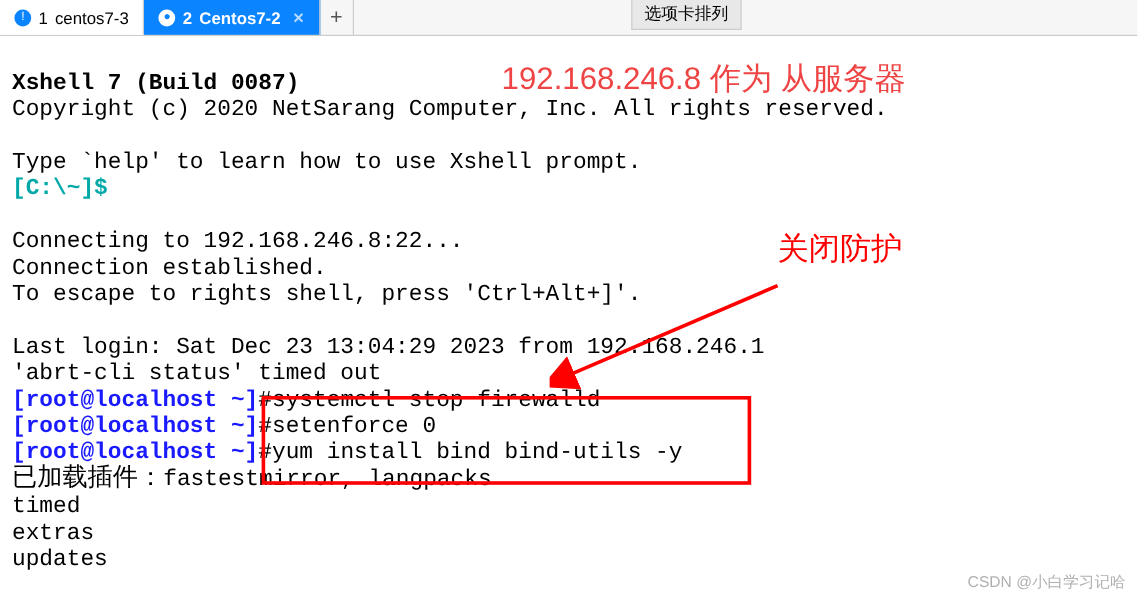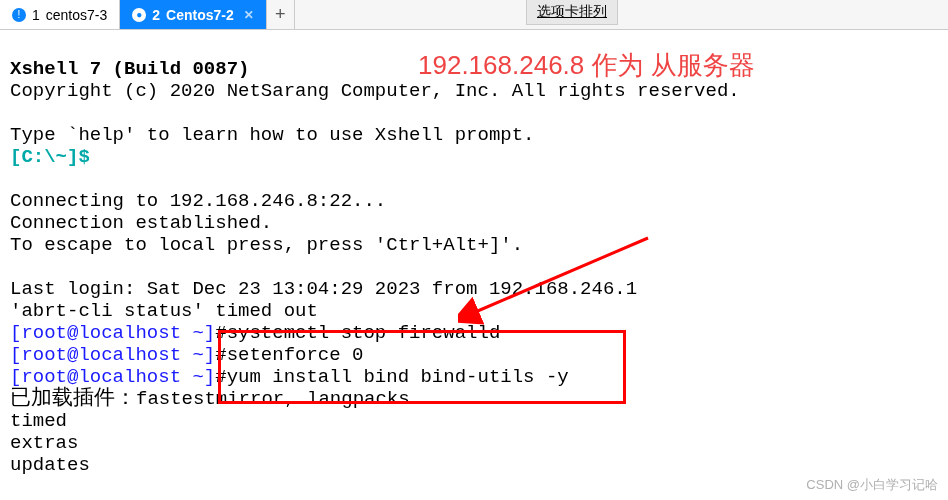--- a/index.html
+++ b/index.html
@@ -42,32 +42,32 @@
   .tab.active .dot { background:#fff; color:#0a84ff; font-weight:bold; }
   .tab .close { font-size:12px; opacity:.7; margin-left:4px; }
   .addtab {
     display:flex; align-items:center; justify-content:center;
     width:28px; font-size:18px; color:#555; cursor:pointer;
     border-right:1px solid #ccc;
   }
   .graylabel {
     position:absolute; top:0; left:526px;
     background:#e8e8e8; padding:3px 10px; font-size:14px;
-    border:1px solid #ccc; border-top:none;text-decoration:underline;
+    border:1px solid #ccc; border-top:none;
   }
   .term {
     font-family: "Consolas","Courier New",monospace;
     font-size: 19px;
     line-height: 22px;
     white-space: pre;
     padding: 6px 10px;
     color:#000;
   }
   .cyan { color:#00a8a8; font-weight:bold; }
-  .blue { color:#1a1aff; font-weight:normal; }
+  .blue { color:#1a1aff; font-weight:bold; }
   .annot-top {
     position:absolute; top:48px; left:418px;
     color:#ef4444; font-size:26px;
   }
   .annot-side {
     position:absolute; top:190px; left:648px;
     color:#ff0000; font-size:26px; line-height:34px;
   }
   .redbox {
     position:absolute; left:218px; top:330px;
@@ -106,36 +106,37 @@
 
 <div class="term">
 <span style="font-weight:bold">Xshell 7 (Build 0087)</span>
 <span>Copyright (c) 2020 NetSarang Computer, Inc. All rights reserved.</span>
 
 <span>Type `help' to learn how to use Xshell prompt.</span>
 <span class="cyan">[C:\~]$</span>
 
 <span>Connecting to 192.168.246.8:22...</span>
 <span>Connection established.</span>
-<span>To escape to local press, press 'Ctrl+Alt+]'.</span>
+<span>To escape to rights shell, press 'Ctrl+Alt+]'.</span>
 
 <span>Last login: Sat Dec 23 13:04:29 2023 from 192.168.246.1</span>
 <span>'abrt-cli status' timed out</span>
 <span class="blue">[root@localhost ~]</span><span>#</span><span>systemctl stop firewalld</span>
 <span class="blue">[root@localhost ~]</span><span>#</span><span>setenforce 0</span>
 <span class="blue">[root@localhost ~]</span><span>#</span><span>yum install bind bind-utils -y</span>
 <span style="font-family:Liberation Mono, monospace;font-size:21px">已加载插件：</span><span>fastestmirror, langpacks</span>
 <span>timed</span>
 <span>extras</span>
 <span>updates</span>
 </div>
 
 <div class="annot-top">192.168.246.8 作为 从服务器</div>
 
 <div class="annot-side">
+  <div>关闭防护</div>
 </div>
 
 <div class="redbox"></div>
 
 <svg class="arrow" width="200" height="130">
   <defs>
     <marker id="ah" markerWidth="12" markerHeight="12" refX="2" refY="5" orient="auto">
       <path d="M0,0 L10,5 L0,10 Z" fill="#ff0000"></path>
     </marker>
   </defs>

